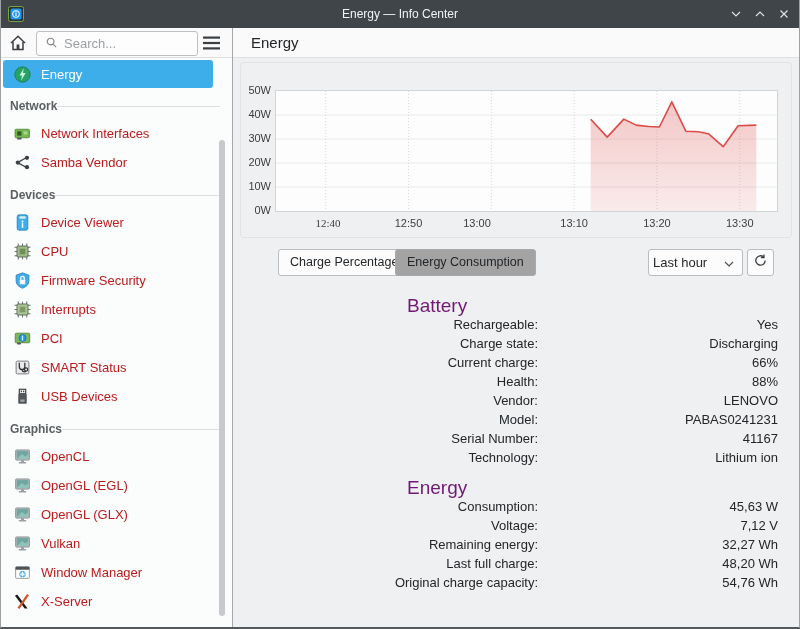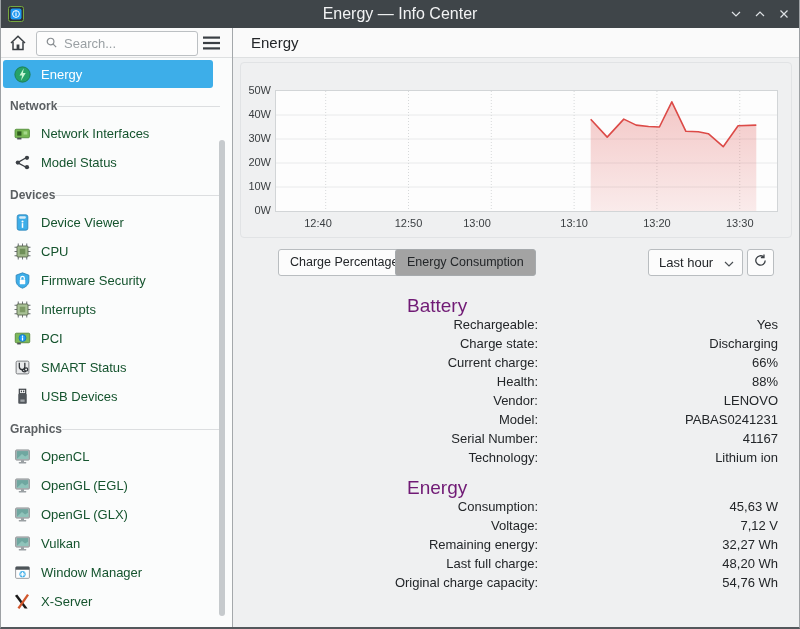--- a/index.html
+++ b/index.html
@@ -10,21 +10,21 @@
     background:#eff0f1; color:#232629;
   }
   .window-frame { position:absolute; inset:0; border-left:1px solid #9da1a4;
     border-right:1px solid #9da1a4; border-bottom:2px solid #53585c;
     pointer-events:none; z-index:60; }
 
   
   .titlebar { position:absolute; left:0; top:0; right:0; height:28px; background:#3f4549; }
   .app-icon { position:absolute; left:8px; top:6px; width:16px; height:16px; }
   .title-text { position:absolute; left:0; right:0; top:0; height:28px; line-height:28px;
-    text-align:center; font-size:16px; color:#f2f3f4; }
+    text-align:center; font-size:12px; color:#f2f3f4; }
   .tb-controls { position:absolute; right:8px; top:0; height:28px; display:flex; align-items:center; gap:8px; }
   .tb-btn { width:16px; height:16px; display:flex; align-items:center; justify-content:center; }
 
   
   .header-row { position:absolute; left:0; top:28px; right:0; height:30px; background:#fafafa;
     border-bottom:1px solid #dee0e1; }
   .home-btn { position:absolute; left:8px; top:33px; width:20px; height:20px; }
   .search-field { position:absolute; left:36px; top:31px; width:162px; height:25px;
     display:flex; align-items:center; gap:6px; padding:0 8px;
     background:#fdfdfd; border:1px solid #bcc0c3; border-radius:3px; }
@@ -33,21 +33,21 @@
   .search-field input::placeholder { color:#9aa0a4; }
   .hamburger { position:absolute; left:202px; top:35px; width:19px; height:16px; }
   .header-sep { position:absolute; left:232px; top:28px; width:1px; height:30px; background:#a4a8ab; }
   .page-title { position:absolute; left:251px; top:28px; height:30px; line-height:30px; font-size:15px; color:#232629; }
 
   
   .sidebar { position:absolute; left:0; top:58px; bottom:2px; width:233px;
     background:#fbfcfc; border-right:1px solid #a4a8ab; }
   .sb-list { padding-top:2px; }
   .sb-item { height:29px; width:210px; margin-left:3px; border-radius:3px;
-    display:flex; align-items:center; gap:10px; padding-left:11px; font-size:13px; color:#14532d; cursor:default; }
+    display:flex; align-items:center; gap:10px; padding-left:11px; font-size:13px; color:#b91c1c; cursor:default; }
   .sb-item.selected { background:#3daee9; color:#fff; height:28px; }
   .sb-icon { width:17px; height:17px; flex:0 0 17px; }
   .sb-icon svg { width:100%; height:100%; display:block; }
   .sb-section { height:26px; margin-top:5px; display:flex; align-items:center; gap:0; padding-left:10px; }
   .sb-section-label { font-size:12px; font-weight:bold; color:#5c6063; }
   .sb-section-line { flex:1; height:1px; background:#dcdee0; margin-right:12px; }
   .sb-scrollbar { position:absolute; left:219px; top:82px; width:6px; height:476px;
     background:#c6cacd; border-radius:3px; }
 
   
@@ -61,21 +61,21 @@
   .x-label { position:absolute; top:159px; width:44px; text-align:center; font-size:11px; color:#3a3e41; }
 
   .btn { position:absolute; top:191px; height:27px; padding:0 11px; line-height:25px;
     font-family:"Liberation Sans", sans-serif; font-size:12.5px; color:#232629;
     background:#fcfcfc; border:1px solid #b9bdc0; border-radius:3px; cursor:default; }
   .btn.active { background:#a3a3a3; border-color:#a6aaad; }
   #btn-charge { left:45px; }
   #btn-energy { left:162px; }
   .range-select { position:absolute; left:415px; top:191px; width:95px; height:27px;
     background:#fcfcfc; border:1px solid #b9bdc0; border-radius:3px;
-    display:flex; align-items:center; font-size:13px; padding:0 8px 0 10px; }
+    display:flex; align-items:center; font-size:13px; padding:0 8px 0 4px; }
   .range-select .sel-text { flex:1; }
   .refresh-btn { position:absolute; left:514px; top:191px; width:27px; height:27px;
     background:#fcfcfc; border:1px solid #b9bdc0; border-radius:3px;
     display:flex; align-items:center; justify-content:center; }
 
   .section-heading { position:absolute; left:174px; font-size:19px; color:#701a75; }
   #battery-heading { top:237px; }
   #energy-heading { top:419px; }
   .info-grid { position:absolute; left:45px; display:grid;
     grid-template-columns:260px 232px; column-gap:8px; font-size:13px; }
@@ -174,21 +174,21 @@
       </div>
       <div class="sb-item">
         <span class="sb-icon">
           <svg viewBox="0 0 16 16">
             <path d="M4.6 7.4 L11 3.8 M4.6 8.8 L11 12.2" stroke="#3a3f44" stroke-width="1.2"></path>
             <circle cx="3.6" cy="8" r="2" fill="#3a3f44"></circle>
             <circle cx="12.2" cy="3.6" r="2" fill="#3a3f44"></circle>
             <circle cx="12.2" cy="12.4" r="2" fill="#3a3f44"></circle>
           </svg>
         </span>
-        <span>Model Status</span>
+        <span>Samba Vendor</span>
       </div>
       <div class="sb-section">
         <span class="sb-section-label">Devices</span>
         <span class="sb-section-line"></span>
       </div>
       <div class="sb-item">
         <span class="sb-icon">
           <svg viewBox="0 0 16 16">
             <rect x="3" y="0.8" width="10" height="14.4" rx="1.8" fill="#3daee9" stroke="#2c84b8" stroke-width="0.8"></rect>
             <rect x="4.8" y="2.2" width="6.4" height="2.2" rx="1" fill="#d8ecf7"></rect>
@@ -447,19 +447,19 @@
       <div class="info-value">48,20 Wh</div>
       <div class="info-label">Original charge capacity:</div>
       <div class="info-value">54,76 Wh</div>
     </div>
 <div class="y-label" style="top: 146px;">0W</div>
     <div class="y-label" style="top: 122px;">10W</div>
     <div class="y-label" style="top: 98px;">20W</div>
     <div class="y-label" style="top: 74px;">30W</div>
     <div class="y-label" style="top: 50px;">40W</div>
     <div class="y-label" style="top: 26px;">50W</div>
-    <div class="x-label" style="left: 63px;">12:40</div>
+    <div class="x-label" style="left: 73px; font-family: Liberation Serif, serif;">12:40</div>
     <div class="x-label" style="left: 153.496px;">12:50</div>
     <div class="x-label" style="left: 222px;">13:00</div>
     <div class="x-label" style="left: 319.116px;">13:10</div>
     <div class="x-label" style="left: 401.926px;">13:20</div>
     <div class="x-label" style="left: 484.736px;">13:30</div>
   </div>
 
 </body></html>

